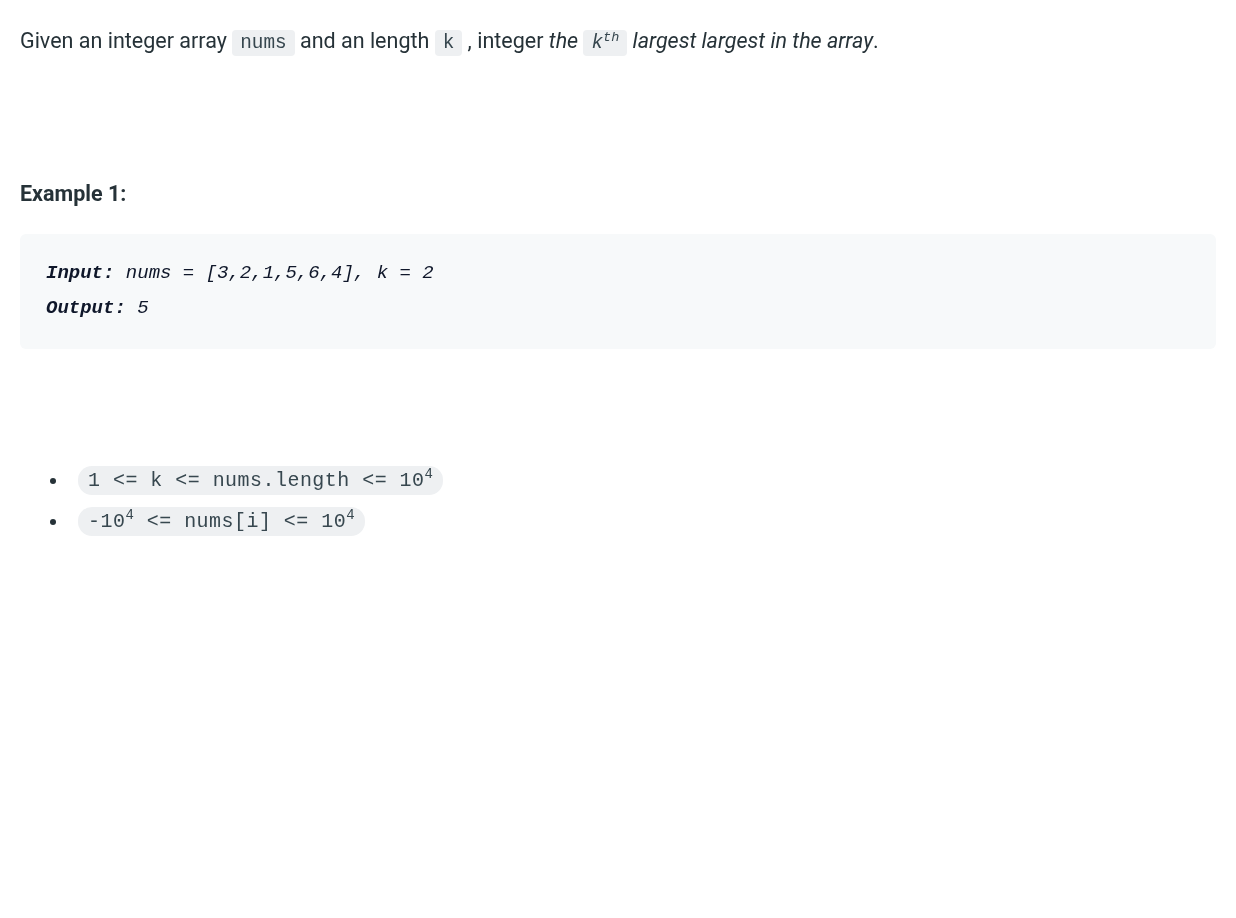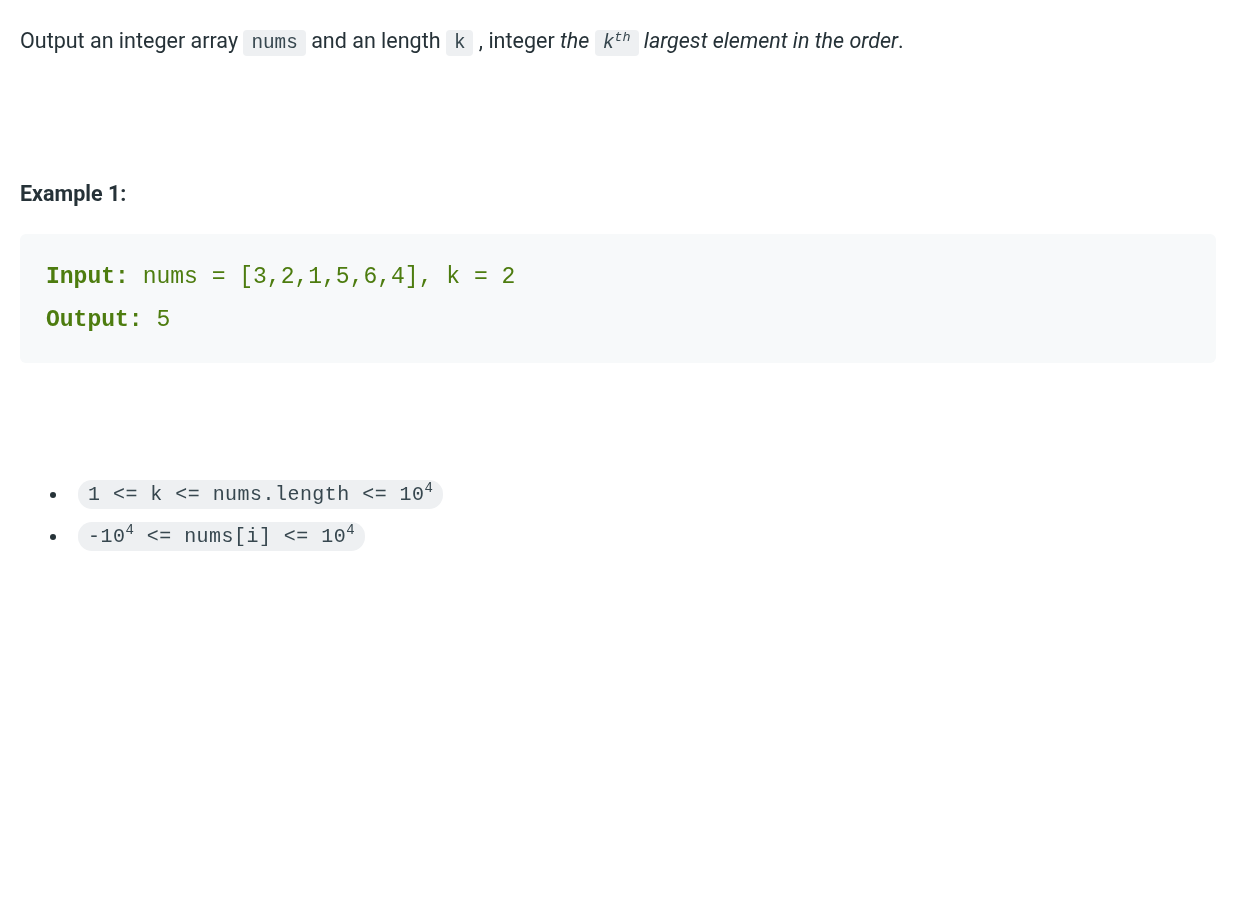--- a/index.html
+++ b/index.html
@@ -44,24 +44,25 @@
     font-weight: 700;
     margin: 18px 0 24px 0;
     color: #263238;
   }
   pre.example-block {
     background: #f7f9fa;
     border-radius: 6px;
     padding: 22px 26px;
     margin: 0 0 36px 0;
     font-family: "SFMono-Regular", Consolas, "Liberation Mono", Menlo, Courier, monospace;
-    font-size: 23px;
+    font-size: 19px;
     line-height: 1.85;
-    color: #4d7c0f;
+    color: #0f172a;
     white-space: pre-wrap;
+    font-style: italic;
   }
   pre.example-block b {
     font-weight: 700;
   }
   ul.constraints {
     margin: 0;
     padding-left: 48px;
     font-size: 21px;
   }
   ul.constraints li {
@@ -87,21 +88,21 @@
     vertical-align: super;
     line-height: 0;
   }
 </style>
 </head>
 <body>
 
 <div class="page">
 
   <p class="desc">
-    <span>Output an integer array </span><code class="inline">nums</code><span> and an length </span><code class="inline">k</code><span> , integer </span><em class="italic"><span>the </span><code class="inline"><span>k</span><sup>th</sup></code><span> largest element in the order</span></em><span>.</span>
+    <span>Given an integer array </span><code class="inline">nums</code><span> and an length </span><code class="inline">k</code><span> , integer </span><em class="italic"><span>the </span><code class="inline"><span>k</span><sup>th</sup></code><span> largest largest in the array</span></em><span>.</span>
   </p>
 
 
   <div class="section-spacer"></div>
 
   <h3 class="example-heading">Example 1:</h3>
   <pre class="example-block"><b>Input:</b><span> nums = [3,2,1,5,6,4], k = 2</span>
 <b>Output:</b><span> 5</span></pre>
 
 

